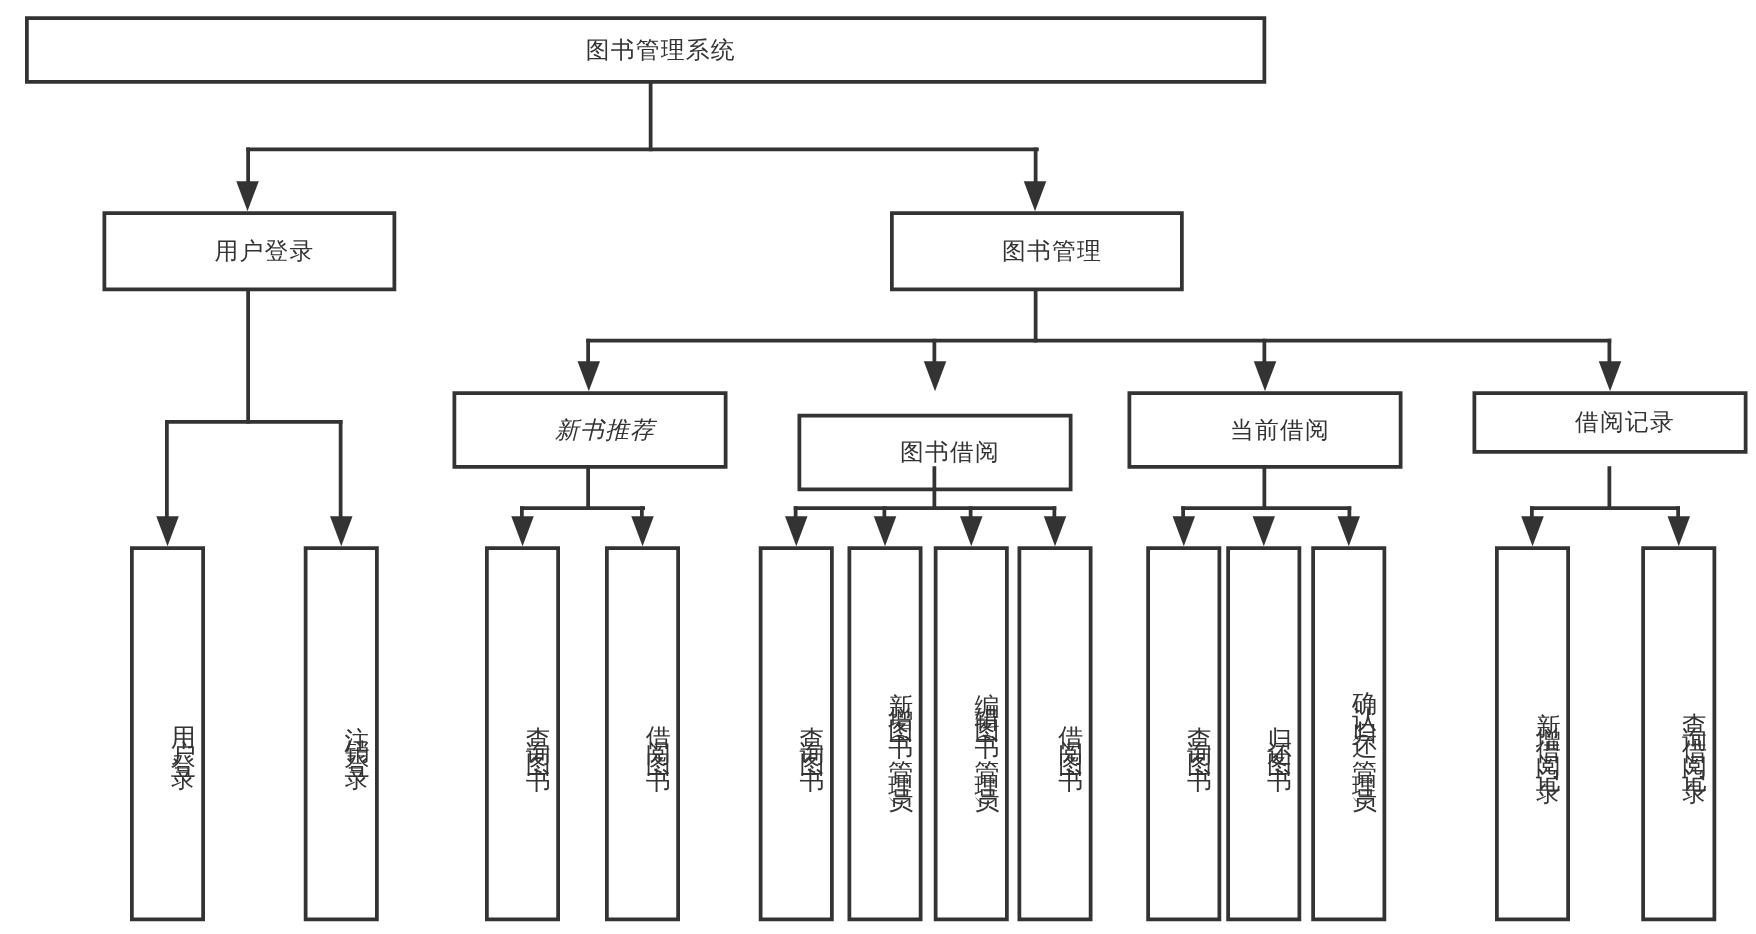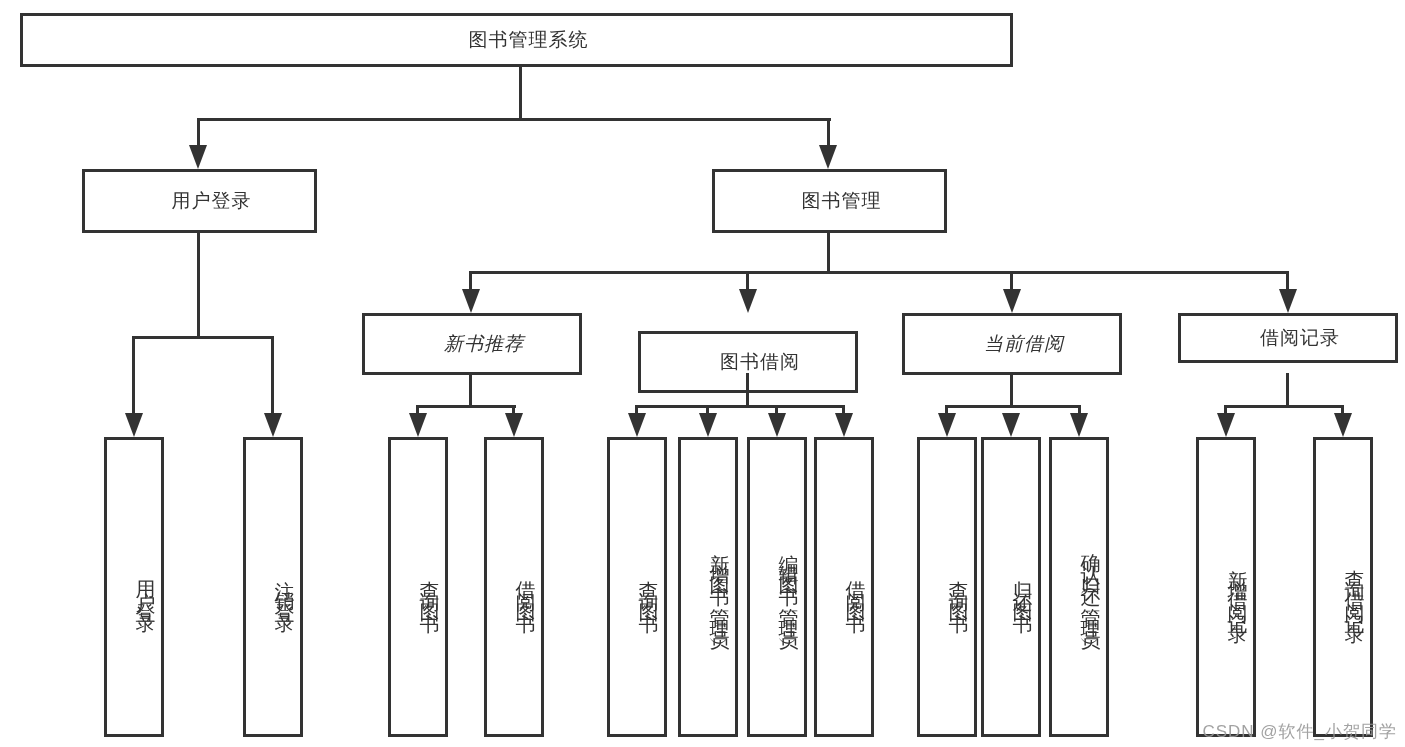--- a/index.html
+++ b/index.html
@@ -72,21 +72,21 @@
   <div class="node" style="left:712px; top:169px; width:235px; height:64px;">
     <span class="lbl">图书管理</span>
   </div>
 
   <div class="node" style="left:362px; top:313px; width:220px; height:62px;font-style:italic;">
     <span class="lbl">新书推荐</span>
   </div>
   <div class="node" style="left:638px; top:331px; width:220px; height:62px;">
     <span class="lbl">图书借阅</span>
   </div>
-  <div class="node" style="left:902px; top:313px; width:220px; height:62px;font-style:italic;">
+  <div class="node" style="left:902px; top:313px; width:220px; height:62px;">
     <span class="lbl">当前借阅</span>
   </div>
   <div class="node" style="left:1178px; top:313px; width:220px; height:50px;">
     <span class="lbl">借阅记录</span>
   </div>
 
   <div class="node leaf" style="left:104px; top:437px; width:60px; height:300px;">
     <span class="lbl">用户登录</span>
   </div>
   <div class="node leaf" style="left:243px; top:437px; width:60px; height:300px;">
@@ -181,15 +181,14 @@
   <div class="ah" style="left:1002px; top:413px;"></div>
   <div class="ah" style="left:1070px; top:413px;"></div>
 
   <div class="v" style="left:1286px; top:373px; height:35px;"></div>
   <div class="h" style="left:1224px; top:405px; width:120px;"></div>
   <div class="v" style="left:1224px; top:405px; height:11px;"></div>
   <div class="v" style="left:1341px; top:405px; height:11px;"></div>
   <div class="ah" style="left:1217px; top:413px;"></div>
   <div class="ah" style="left:1334px; top:413px;"></div>
 
-  <div class="watermark">CSDN @软件_小贺同学</div>
 
 </div>
 
 </body></html>

